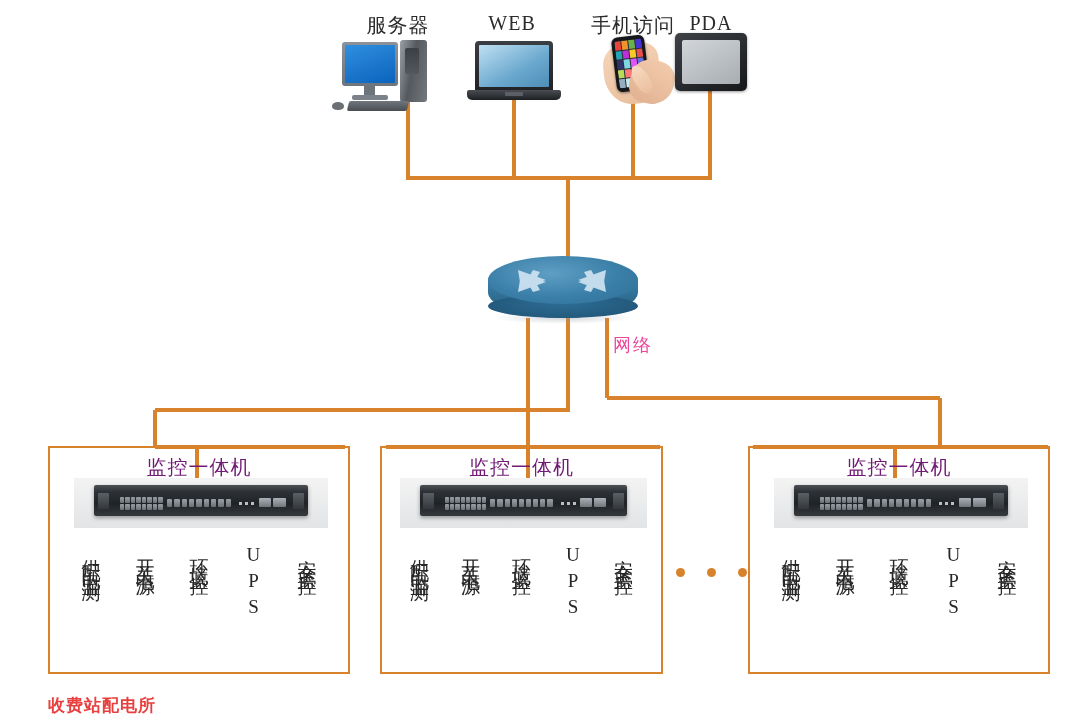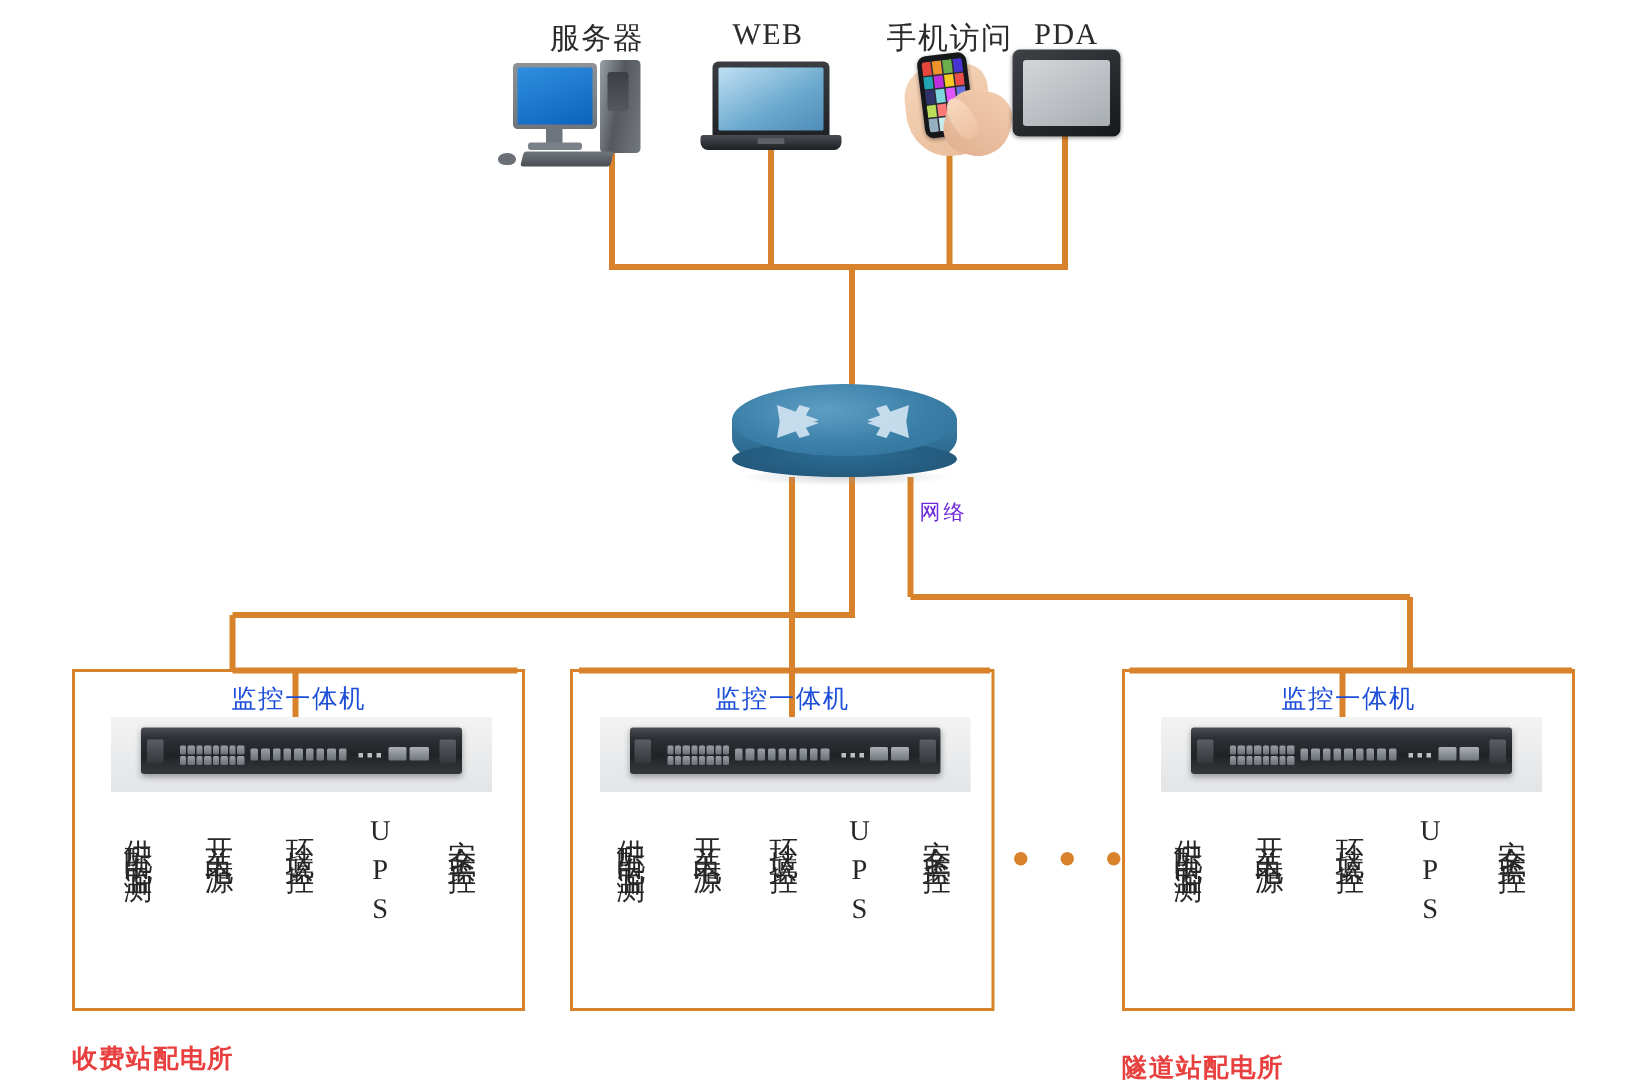--- a/index.html
+++ b/index.html
@@ -126,33 +126,33 @@
     background:radial-gradient(ellipse at 50% 40%,#2d6c94,#1f5273);
     border-radius:50%;
   }
   .router-arrows{position:absolute;left:0;top:0;width:150px;height:48px;}
   .router-shadow{
     position:absolute;left:4px;top:56px;width:142px;height:12px;
     background:radial-gradient(ellipse at 50% 50%,rgba(140,150,160,.38),rgba(255,255,255,0) 70%);
     border-radius:50%;
   }
   #net-label{
-    position:absolute;font-size:14px;color:#6d28d9;letter-spacing:2px;
+    position:absolute;font-size:18px;color:#ec4899;letter-spacing:2px;
   }
 
   
   .station{
     position:absolute;
     border:2px solid #d8822c;
     background:transparent;
     box-sizing:border-box;
   }
   .station-title{
     position:absolute;left:0;right:0;top:6px;
-    text-align:center;font-size:17px;color:#1d4ed8;letter-spacing:1px;
+    text-align:center;font-size:20px;color:#701a75;letter-spacing:1px;
   }
   .rack{
     position:absolute;
     background:linear-gradient(#f3f3f3,#e2e4e6);
   }
   .rack-unit{
     position:absolute;left:8%;top:14%;width:84%;height:62%;
     background:linear-gradient(#4c5055 0%,#2d3135 22%,#202326 60%,#35393d 100%);
     border-radius:2px;
     box-shadow:0 2px 4px rgba(0,0,0,.35);
@@ -505,16 +505,15 @@
       </div>
     </div>
     <div class="vcols" style="top:96px;padding:0 14px;">
       <div class="vcol">供配电监测</div>
       <div class="vcol">开关电源</div>
       <div class="vcol">环境监控</div>
       <div class="vcol latin">UPS</div>
       <div class="vcol">安全监控</div>
     </div>
   </div>
-  <div class="station-label" style="left:748px;top:700px;width:302px;">隧道站配电所</div>
 
 
 </div>
 
 </body></html>

